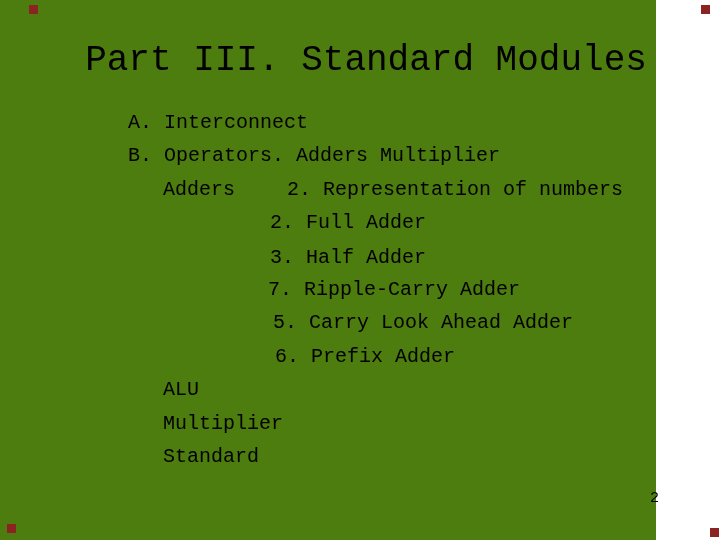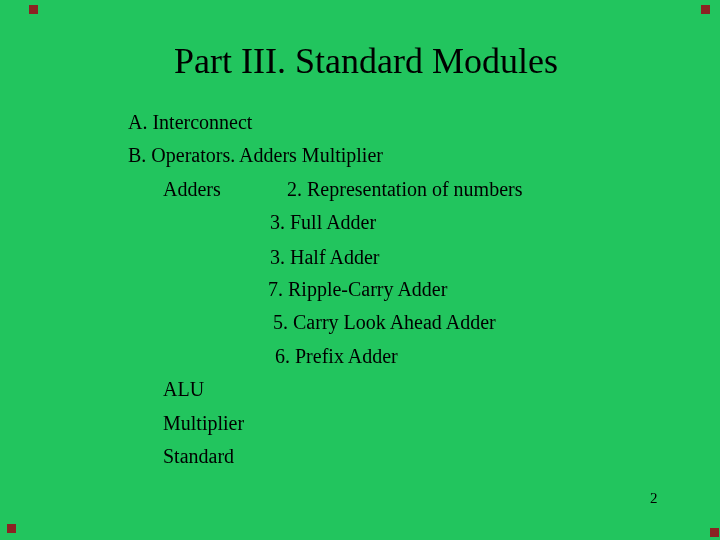--- a/index.html
+++ b/index.html
@@ -8,23 +8,24 @@
   }
   body {
     width: 720px;
     height: 540px;
     overflow: hidden;
     background: #ffffff;
     font-family: "Liberation Serif", "DejaVu Serif", serif;
   }
   .slide {
     position: relative;
-    width: 720px;
+    width: 656px;
     height: 540px;
-    background: #22c55e;
+    background: #4d7c0f;
+    font-family: Liberation Mono, monospace;
   }
   .slide-title {
     position: absolute;
     top: 43px;
     left: 6px;
     width: 720px;
     text-align: center;
     font-size: 36px;
     line-height: 36px;
     color: #000000;
@@ -55,21 +56,21 @@
 <body>
 
 <div class="slide">
   <div class="slide-title">Part III. Standard Modules</div>
 
   <div id="outline-container">
       <div class="outline-line" style="left: 128px; top: 109px;">A. Interconnect</div>
       <div class="outline-line" style="left: 128px; top: 142px;">B. Operators. Adders Multiplier</div>
       <div class="outline-line" style="left: 163px; top: 176px; text-align: right;">Adders</div>
       <div class="outline-line" style="left: 287px; top: 176px;">2. Representation of numbers</div>
-      <div class="outline-line" style="left: 270px; top: 209px;">3. Full Adder</div>
+      <div class="outline-line" style="left: 270px; top: 209px;">2. Full Adder</div>
       <div class="outline-line" style="left: 270px; top: 244px;">3. Half Adder</div>
       <div class="outline-line" style="left: 268px; top: 276px;">7. Ripple-Carry Adder</div>
       <div class="outline-line" style="left: 273px; top: 309px;">5. Carry Look Ahead Adder</div>
       <div class="outline-line" style="left: 275px; top: 343px;">6. Prefix Adder</div>
       <div class="outline-line" style="left: 163px; top: 376px;">ALU</div>
       <div class="outline-line" style="left: 163px; top: 410px;">Multiplier</div>
       <div class="outline-line" style="left: 163px; top: 443px;">Standard</div>
     </div>
 
   <div class="page-number">2</div>

